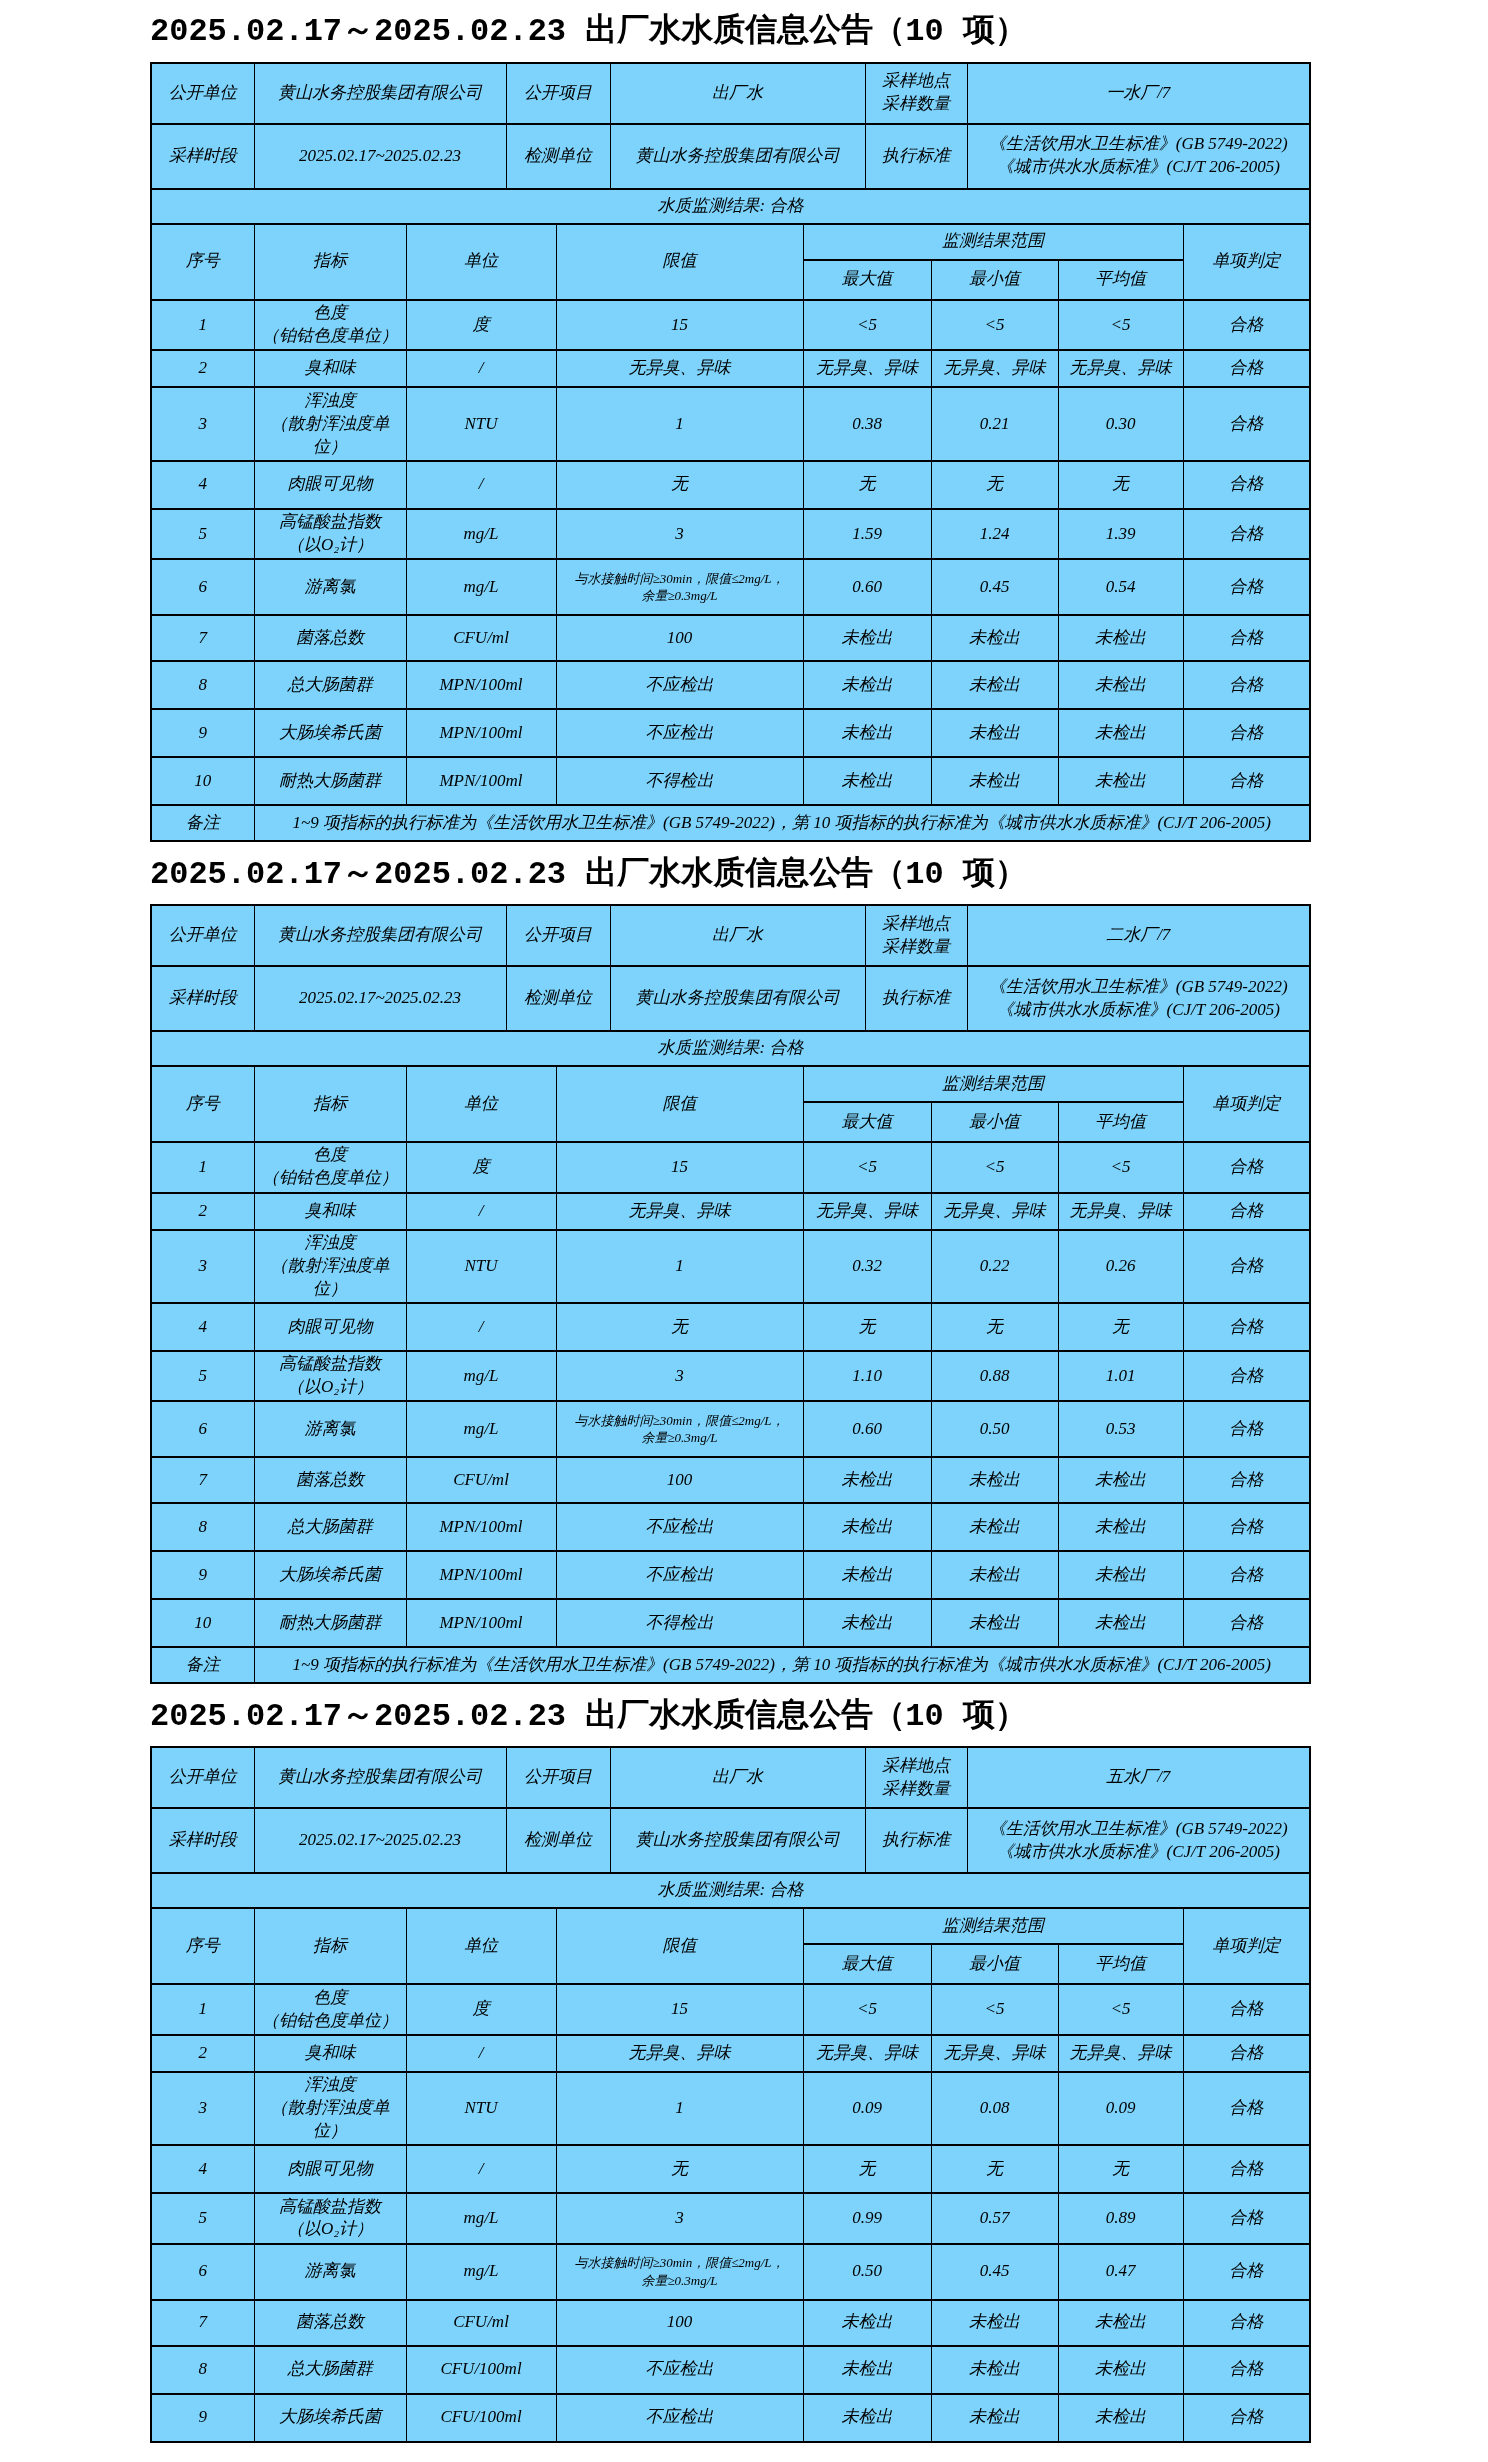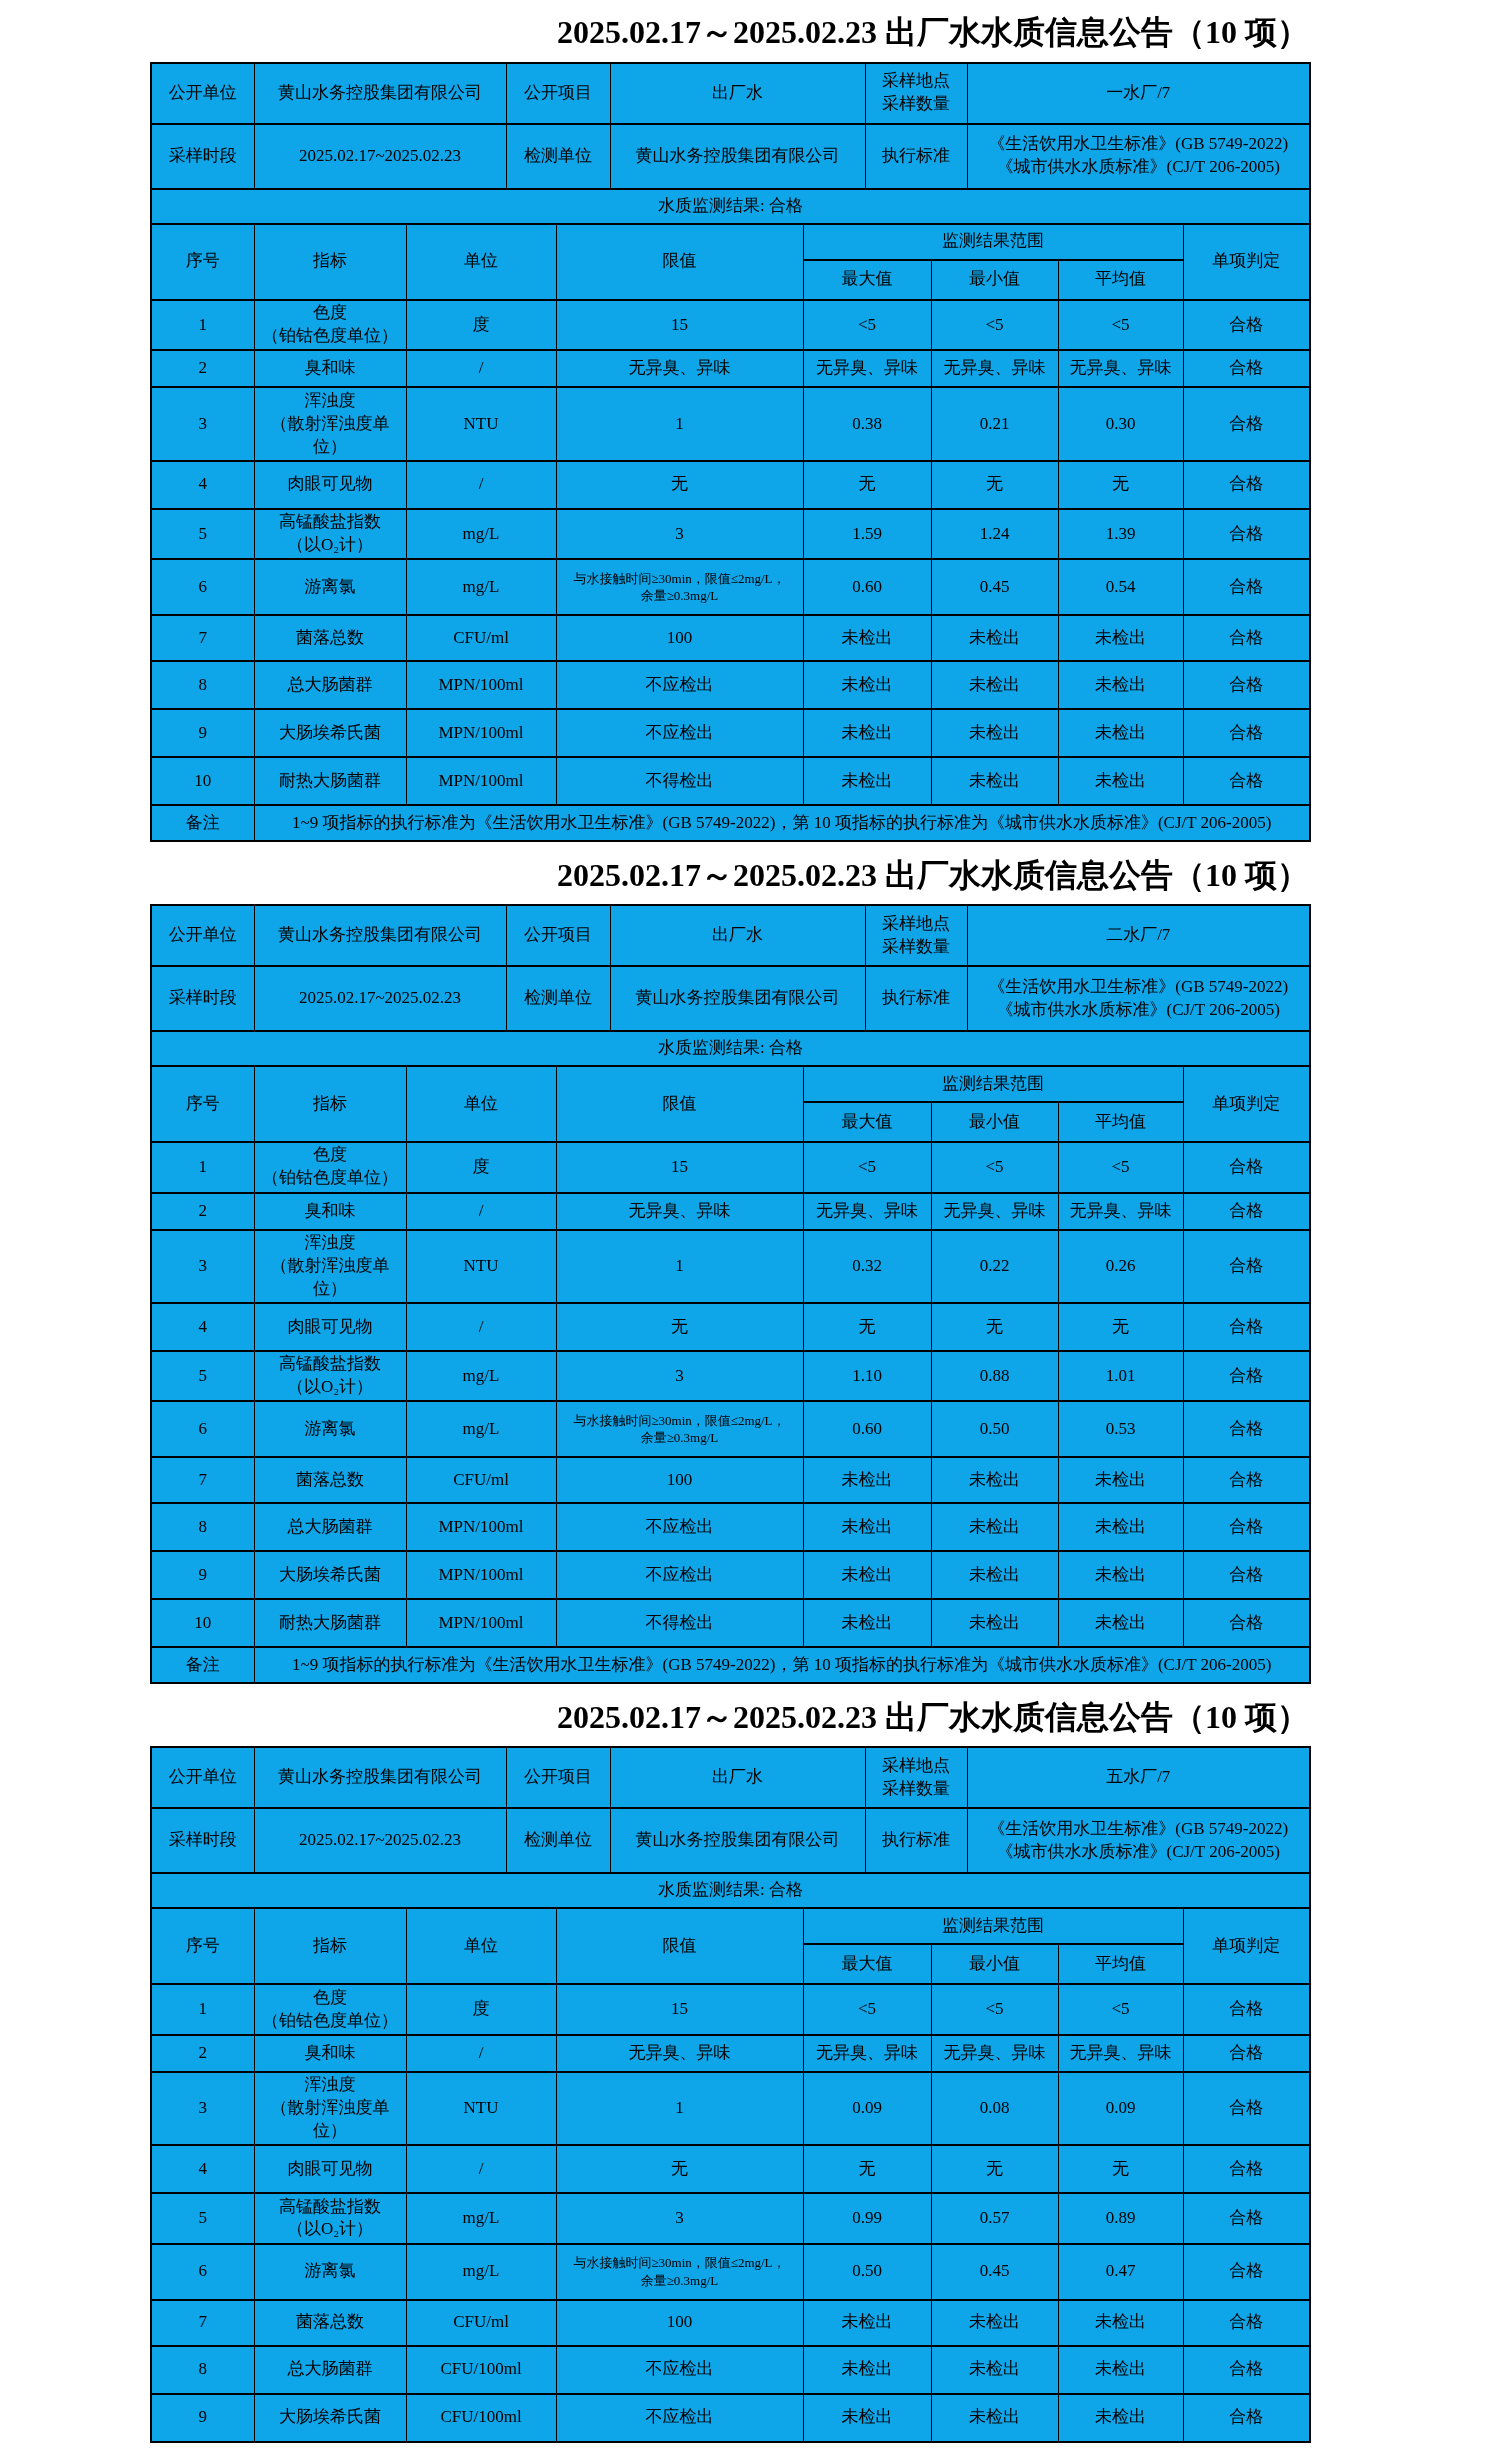--- a/index.html
+++ b/index.html
@@ -13,34 +13,36 @@
   body {
     width: 1488px;
     min-height: 2462px;
   }
   .block { margin: 0; }
   .doc-title {
     width: 1159px;
     margin: 13.3px 0 10.6px 150px;
     height: 38px;
     line-height: 38px;
-    text-align: right;
+    text-align: left;
     font-size: 32px;
     font-weight: bold;
     white-space: nowrap;
     letter-spacing: 0px;
+    font-family: Liberation Mono, monospace;
   }
   table.wq {
     border-collapse: collapse;
     table-layout: fixed;
     width: 1159px;
     margin-left: 150px;
     margin-bottom: 5px;
     border: 2px solid #000;
-    background: #0ea5e9;
+    background: #7dd3fc;
+    font-style: italic;
   }
   table.wq td {
     border: 1.3px solid #000;
     border-top-width: 2.7px;
     border-bottom-width: 2.7px;
     text-align: center;
     vertical-align: middle;
     padding: 1.3px 2.7px;
     white-space: pre-line;
     line-height: 1.35;

